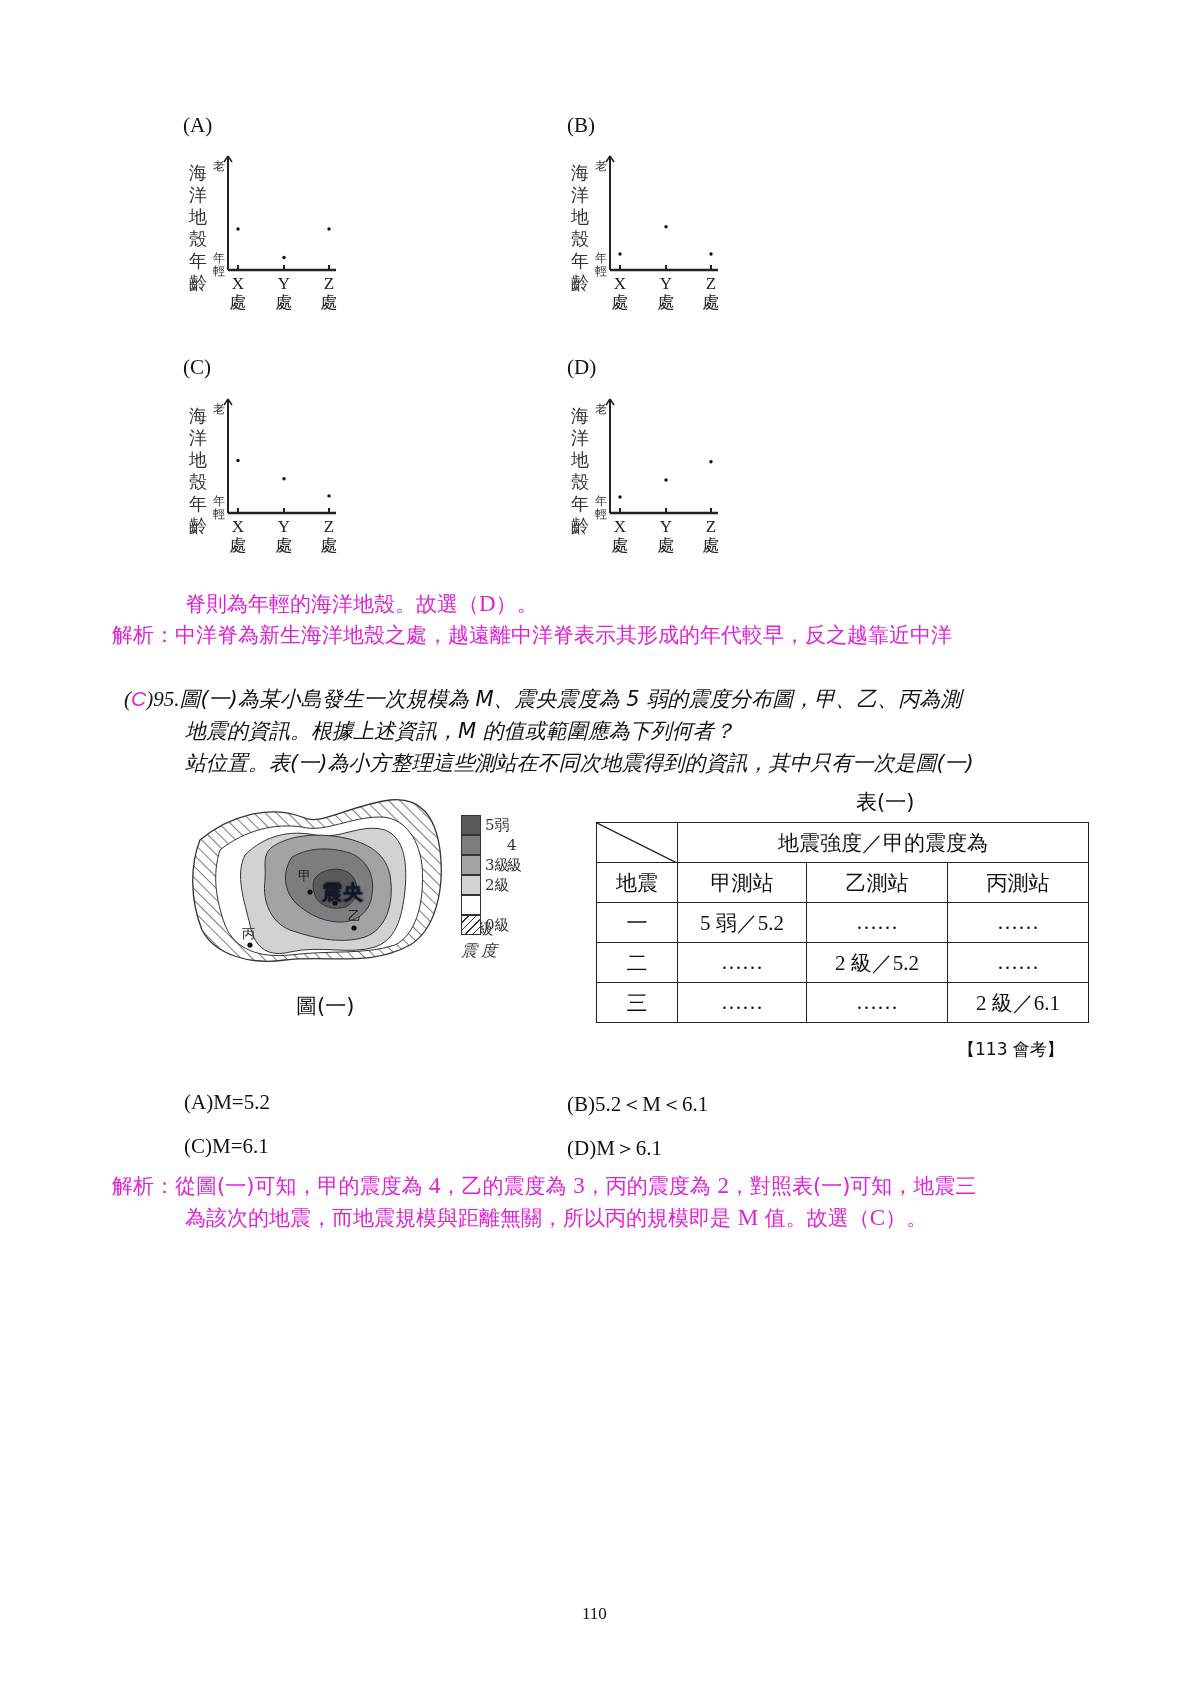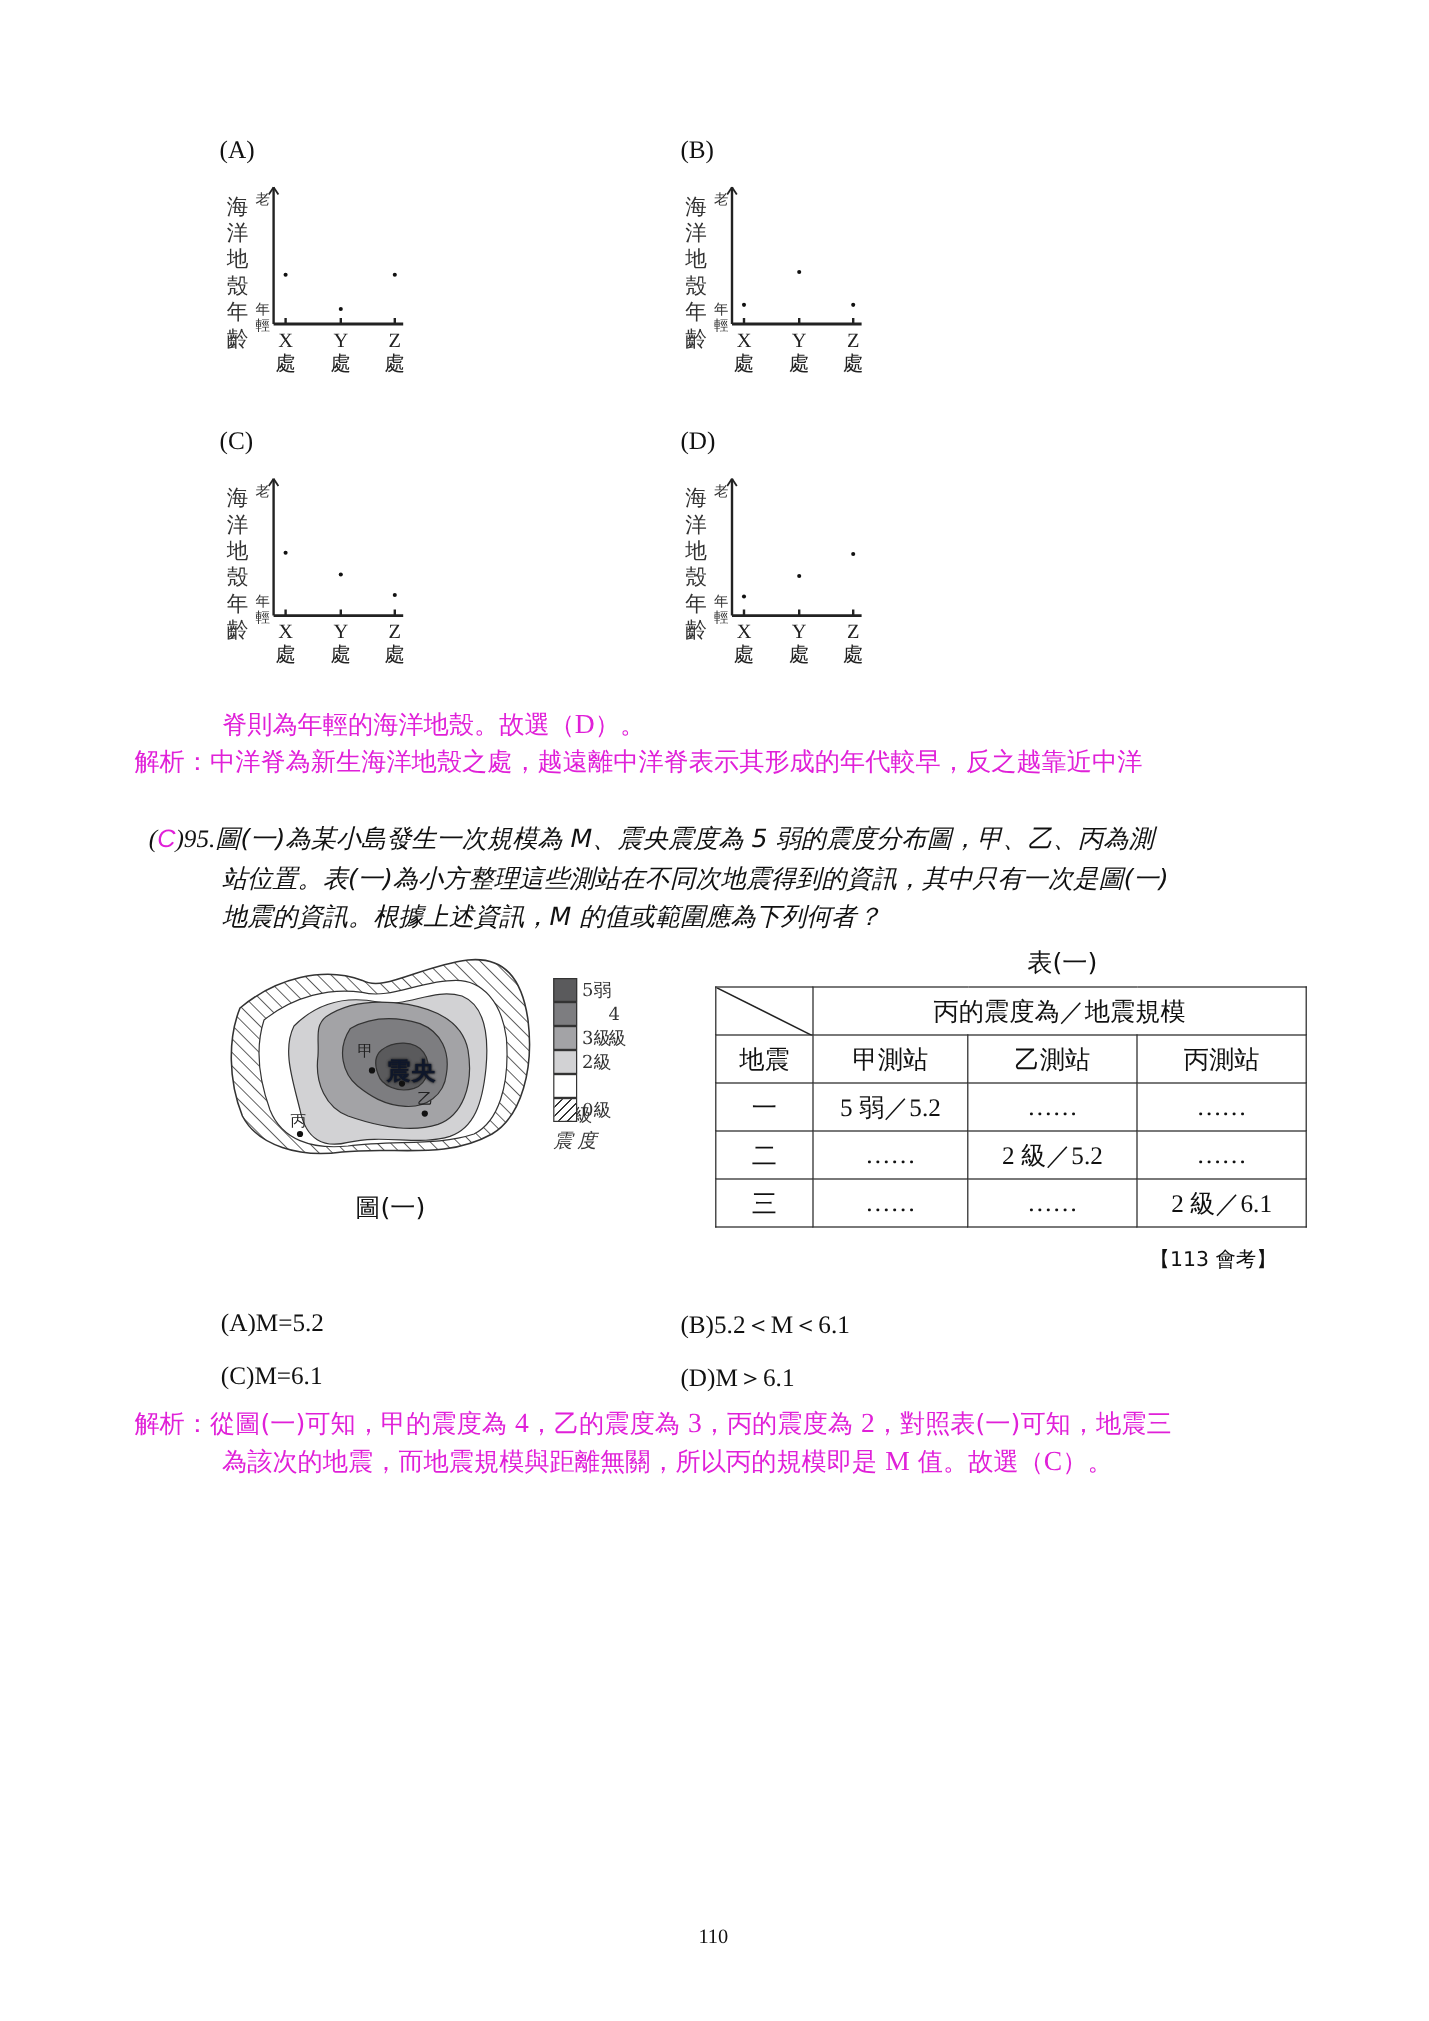--- a/index.html
+++ b/index.html
@@ -191,22 +191,22 @@
     </div>
   </div>
 
 <div class="analysis" style="left:112px;top:588px;">
   <div style="padding-left:73px;"><span>脊則為年輕的海洋地殼。故選（</span><span class="ans">D</span><span>）。</span></div>
   <div><span>解析：</span><span>中洋脊為新生海洋地殼之處，越遠離中洋脊表示其形成的年代較早，反之越靠近中洋</span></div>
 </div>
 
 <div class="qtext" style="left:124px;top:683px;">
   <div><span class="num">(</span><span class="qmark">C</span><span class="num">)95.</span><span>圖(一)為某小島發生一次規模為 M、震央震度為 5 弱的震度分布圖，甲、乙、丙為測</span></div>
+  <div style="padding-left:61px;">地震的資訊。根據上述資訊，M 的值或範圍應為下列何者？</div>
   <div style="padding-left:61px;">站位置。表(一)為小方整理這些測站在不同次地震得到的資訊，其中只有一次是圖(一)</div>
-  <div style="padding-left:61px;">地震的資訊。根據上述資訊，M 的值或範圍應為下列何者？</div>
 </div>
 
 <div class="abs" style="left:190px;top:795px;width:260px;height:180px;">
   <svg width="260" height="180" viewBox="0 0 260 180">
     <defs>
       <pattern id="hatch" width="8" height="8" patternUnits="userSpaceOnUse" patternTransform="rotate(-45)">
         <rect width="8" height="8" fill="#fff"></rect>
         <line x1="0" y1="0" x2="0" y2="8" stroke="#333" stroke-width="1.3"></line>
       </pattern>
     </defs>
@@ -254,21 +254,21 @@
 <div class="abs" style="left:856px;top:788px;font-size:21px;font-family:'DejaVu Sans','Liberation Sans',sans-serif;">表(一)</div>
 
 <table class="eq">
   <tbody>
       <tr>
     <td style="width:80px;position:relative;">
       <svg width="80" height="40" style="position:absolute;left:0;top:0;">
             <line x1="0" y1="0" x2="80" y2="40" stroke="#222" stroke-width="1.3"></line>
           </svg>
     </td>
-    <td colspan="3">丙的震度為／地震規模</td>
+    <td colspan="3">地震強度／甲的震度為</td>
   </tr>
   <tr>
     <td>地震</td>
     <td style="width:128px;">甲測站</td>
     <td style="width:140px;">乙測站</td>
     <td style="width:140px;">丙測站</td>
   </tr>
   <tr>
     <td>一</td>
     <td class="serifnum">5 弱／5.2</td>

